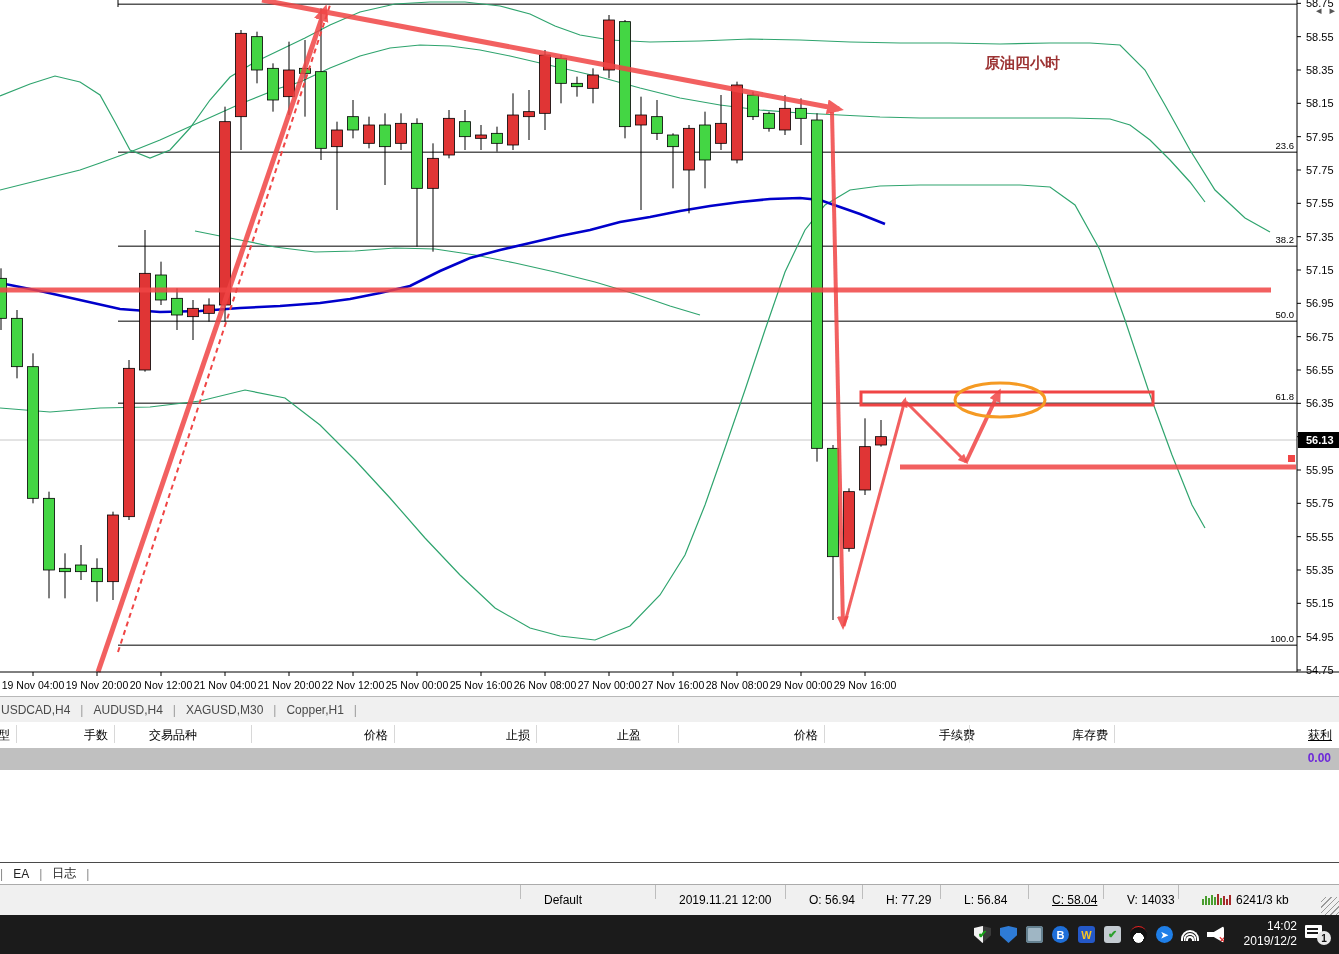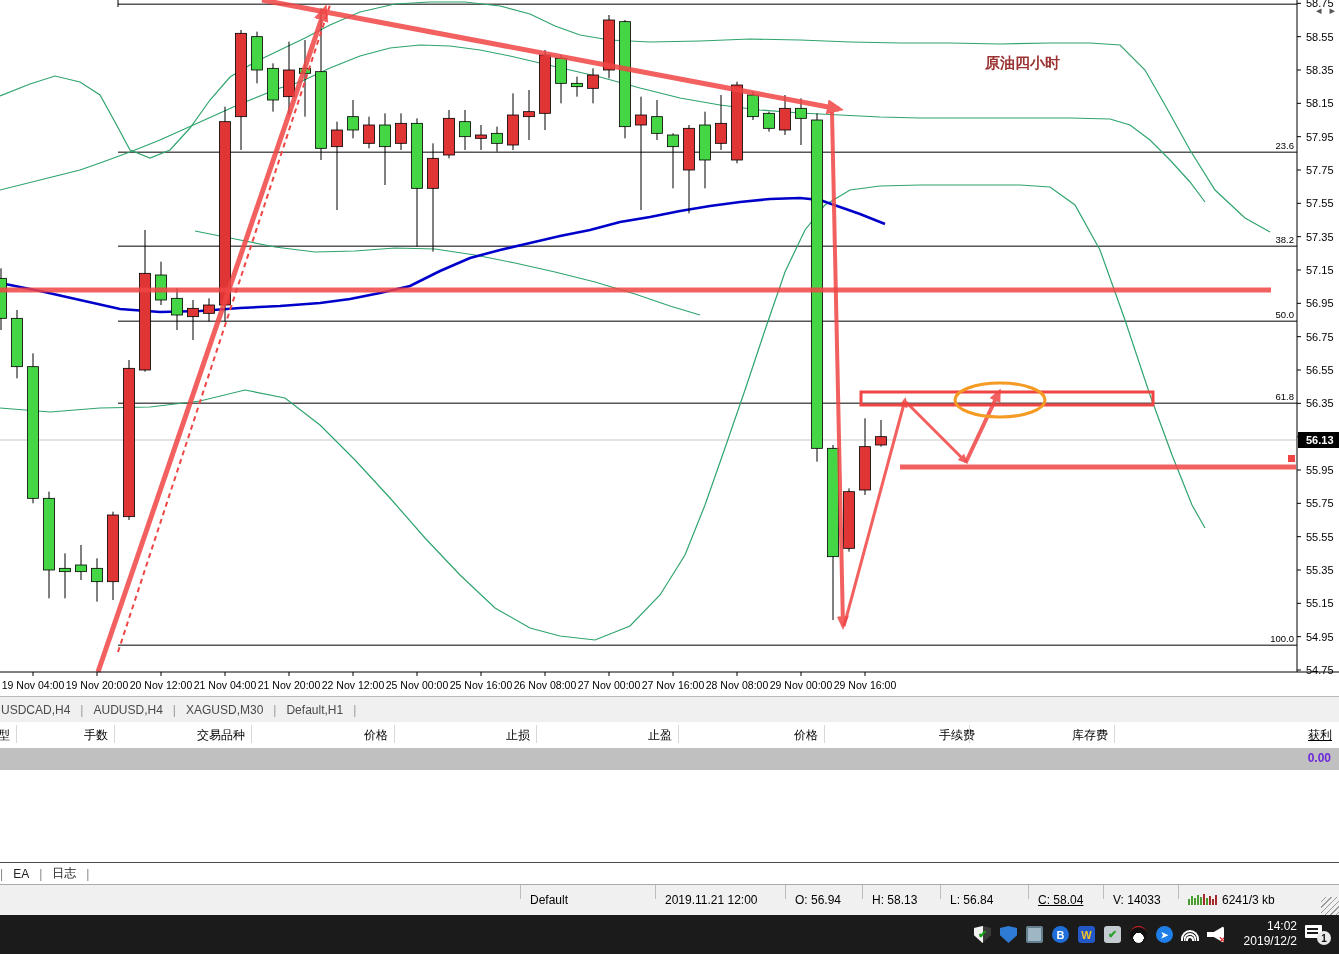--- a/index.html
+++ b/index.html
@@ -25,21 +25,21 @@
   
   #bottom-tabs{position:absolute;left:0;top:862px;width:1339px;height:22px;background:#fff;
                border-top:1px solid #4a4a4a;box-sizing:border-box;display:flex;align-items:center;
                font-size:12px;color:#222;}
   .btab{padding:0 10px;}
   .btab-sep{color:#888;}
   
   #statusbar{position:absolute;left:0;top:884px;width:1339px;height:31px;background:#F0F0F0;
              border-top:1px solid #ABABAB;box-sizing:border-box;font-size:12px;color:#000;}
   .sb-cell{position:absolute;top:0;height:14px;line-height:30px;border-left:1px solid #BDBDBD;
-           padding-left:9px;white-space:nowrap;box-sizing:border-box;}
+           padding-left:23px;white-space:nowrap;box-sizing:border-box;}
   #vol-icon{display:inline-flex;align-items:flex-end;gap:1px;height:12px;margin-right:5px;vertical-align:-1px;}
   #vol-icon i{display:block;width:2px;}
   #grip{position:absolute;right:0;bottom:0;width:18px;height:18px;
         background:repeating-linear-gradient(135deg,transparent 0 3px,#9a9a9a 3px 4px);}
   
   #taskbar{position:absolute;left:0;top:915px;width:1339px;height:39px;background:#1B1B1B;}
   #tray{position:absolute;right:115px;top:0;height:39px;display:flex;align-items:center;gap:9px;}
   .tray-ic{width:17px;height:17px;display:flex;align-items:center;justify-content:center;
            font-size:11px;font-weight:bold;color:#fff;border-radius:3px;}
   .shield{clip-path:polygon(50% 0,100% 12%,100% 55%,50% 100%,0 55%,0 12%);border-radius:0;}
@@ -285,40 +285,40 @@
       </svg>
   </div>
 
   <div id="tabsbar">
       <span class="sym-tab" style="margin-left: -9px;">USDCAD,H4</span>
       <span class="sym-sep">|</span>
       <span class="sym-tab">AUDUSD,H4</span>
       <span class="sym-sep">|</span>
       <span class="sym-tab">XAGUSD,M30</span>
       <span class="sym-sep">|</span>
-      <span class="sym-tab">Default,H1</span>
+      <span class="sym-tab">Copper,H1</span>
       <span class="sym-sep">|</span>
     </div>
   <div id="tab-arrows">
     <span>◂</span>
     <span>▸</span>
   </div>
 
   <div id="trade-header">
       <span class="th-cell" style="right: 1329px;">类型</span>
       <span class="th-div" style="left: 16px;"></span>
       <span class="th-cell" style="right: 1231px;">手数</span>
       <span class="th-div" style="left: 114px;"></span>
-      <span class="th-cell" style="right: 1094px;">交易品种</span>
+      <span class="th-cell" style="right: 1142px;">交易品种</span>
       <span class="th-div" style="left: 251px;"></span>
       <span class="th-cell" style="right: 951px;">价格</span>
       <span class="th-div" style="left: 394px;"></span>
       <span class="th-cell" style="right: 809px;">止损</span>
       <span class="th-div" style="left: 536px;"></span>
-      <span class="th-cell" style="right: 667px;">止盈</span>
+      <span class="th-cell" style="right: 698px;">止盈</span>
       <span class="th-div" style="left: 678px;"></span>
       <span class="th-cell" style="right: 521px;">价格</span>
       <span class="th-div" style="left: 824px;"></span>
       <span class="th-cell" style="right: 364px; margin-left: 13px;">手续费</span>
       <span class="th-div" style="left: 969px;"></span>
       <span class="th-cell" style="right: 231px;">库存费</span>
       <span class="th-div" style="left: 1114px;"></span>
       <span class="th-cell" style="right: 7px; text-decoration: underline;">获利</span>
     </div>
   <div id="trade-row">
@@ -332,21 +332,21 @@
       <span class="btab-sep">|</span>
       <span class="btab">日志</span>
       <span class="btab-sep">|</span>
     </div>
 
   <div id="statusbar">
     <div id="grip"></div>
   <div class="sb-cell" style="left: 520px; width: 135px;"><span>Default</span></div>
       <div class="sb-cell" style="left: 655px; width: 130px;"><span>2019.11.21 12:00</span></div>
       <div class="sb-cell" style="left: 785px; width: 77px;"><span>O: 56.94</span></div>
-      <div class="sb-cell" style="left: 862px; width: 78px;"><span>H: 58.13</span></div>
+      <div class="sb-cell" style="left: 862px; width: 78px;"><span>H: 77.29</span></div>
       <div class="sb-cell" style="left: 940px; width: 78px;"><span>L: 56.84</span></div>
       <div class="sb-cell" style="left: 1028px; width: 77px; text-decoration: underline;"><span>C: 58.04</span></div>
       <div class="sb-cell" style="left: 1095px; width: 83px; margin-left: 8px;"><span>V: 14033</span></div>
       <div class="sb-cell" style="left: 1178px; width: 112px;"><span id="vol-icon">
           <i style="height: 6px; background: rgb(74, 158, 47);"></i>
           <i style="height: 9px; background: rgb(74, 158, 47);"></i>
           <i style="height: 7px; background: rgb(74, 158, 47);"></i>
           <i style="height: 10px; background: rgb(74, 158, 47);"></i>
           <i style="height: 8px; background: rgb(74, 158, 47);"></i>
           <i style="height: 11px; background: rgb(165, 42, 42);"></i>

